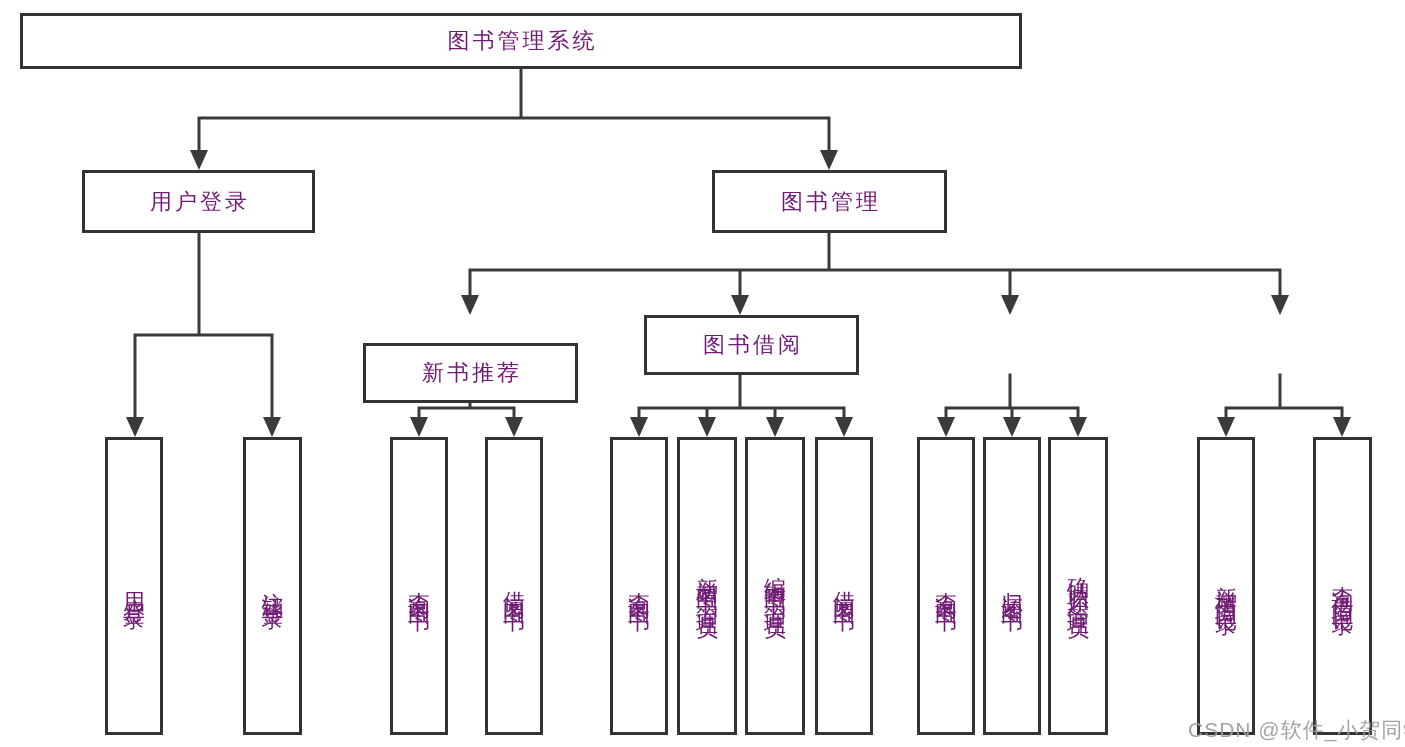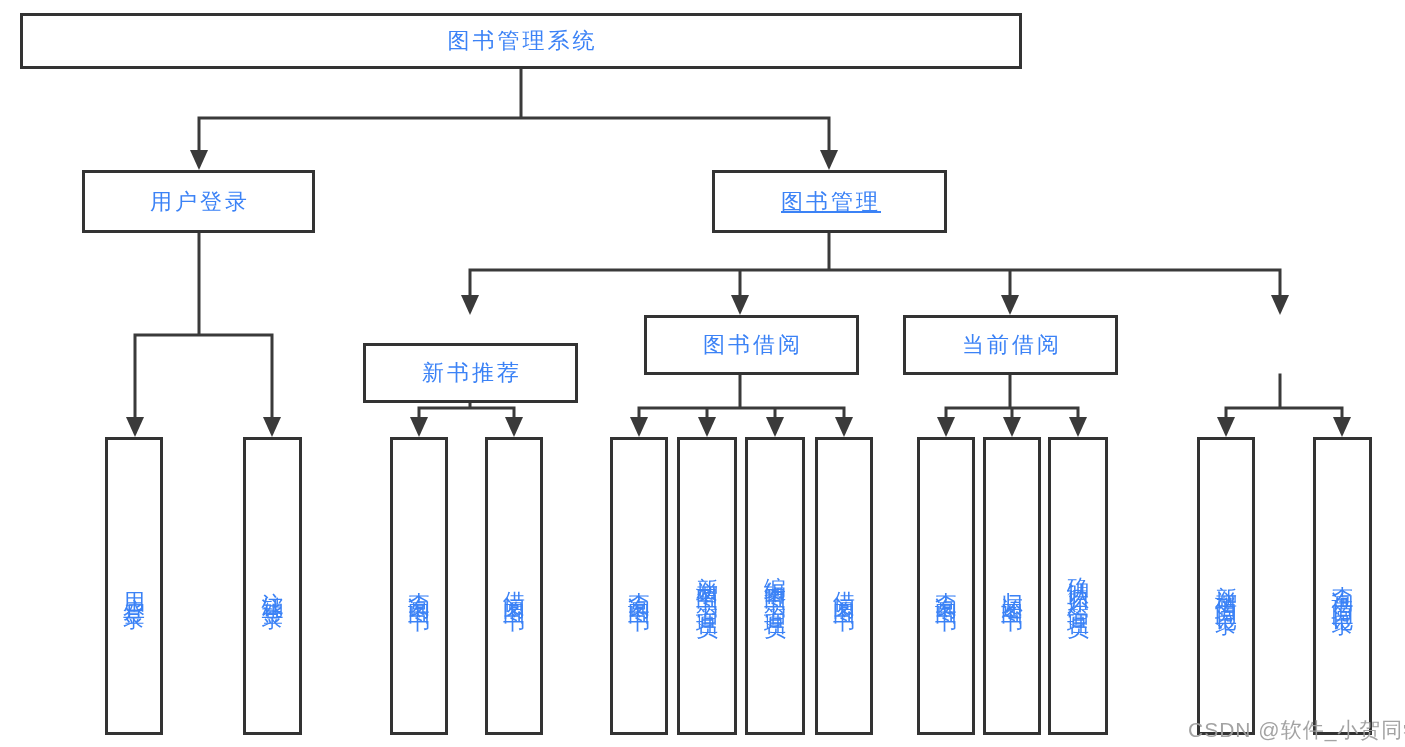--- a/index.html
+++ b/index.html
@@ -24,21 +24,21 @@
   }
   .node {
     position: absolute;
     box-sizing: border-box;
     border: 3px solid #333333;
     background: #ffffff;
     display: flex;
     align-items: center;
     justify-content: center;
     z-index: 1;
-    color: #3b82f6;
+    color: #701a75;
   }
   .box-h {
     font-size: 22px;
     letter-spacing: 3px;
     white-space: nowrap;
   }
   .box-h .lbl { transform: translateX(1.5px); } 
   .box-v {
     font-size: 22px;
   }
@@ -112,32 +112,29 @@
     </g>
   </svg>
 
   <div class="node box-h" style="left:20px; top:13px; width:1002px; height:56px;">
     <span class="lbl">图书管理系统</span>
   </div>
 
   <div class="node box-h" style="left:82px; top:170px; width:233px; height:63px;">
     <span class="lbl">用户登录</span>
   </div>
-  <div class="node box-h" style="left:712px; top:170px; width:235px; height:63px;text-decoration:underline;">
+  <div class="node box-h" style="left:712px; top:170px; width:235px; height:63px;">
     <span class="lbl">图书管理</span>
   </div>
 
   <div class="node box-h" style="left:363px; top:315px; width:215px; height:60px;margin-top:28px;">
     <span class="lbl">新书推荐</span>
   </div>
   <div class="node box-h" style="left:633px; top:315px; width:215px; height:60px;margin-left:11px;">
     <span class="lbl">图书借阅</span>
-  </div>
-  <div class="node box-h" style="left:903px; top:315px; width:215px; height:60px;">
-    <span class="lbl">当前借阅</span>
   </div>
 
   <div class="node box-v" style="left:105px; top:437px; width:58px; height:298px;">
     <span class="lbl">用户登录</span>
   </div>
   <div class="node box-v" style="left:243px; top:437px; width:59px; height:298px;">
     <span class="lbl">注销登录</span>
   </div>
 
   <div class="node box-v" style="left:390px; top:437px; width:58px; height:298px;">

